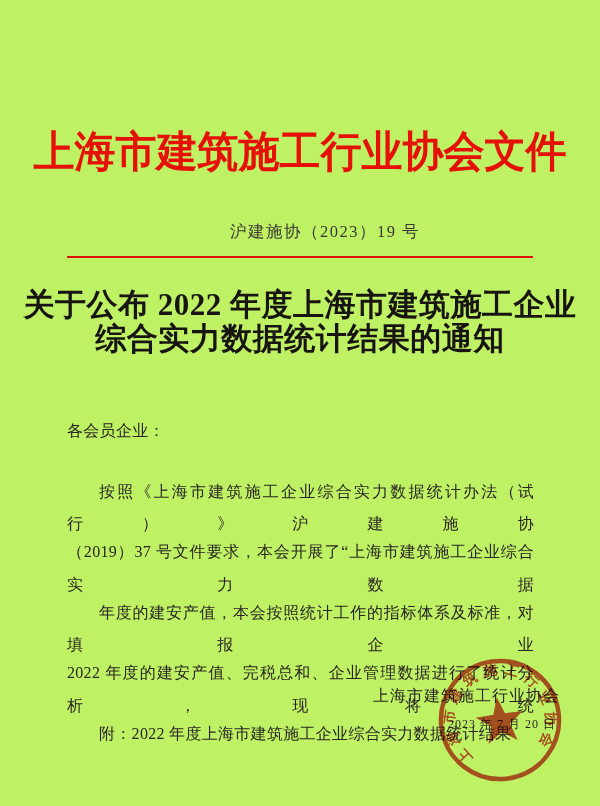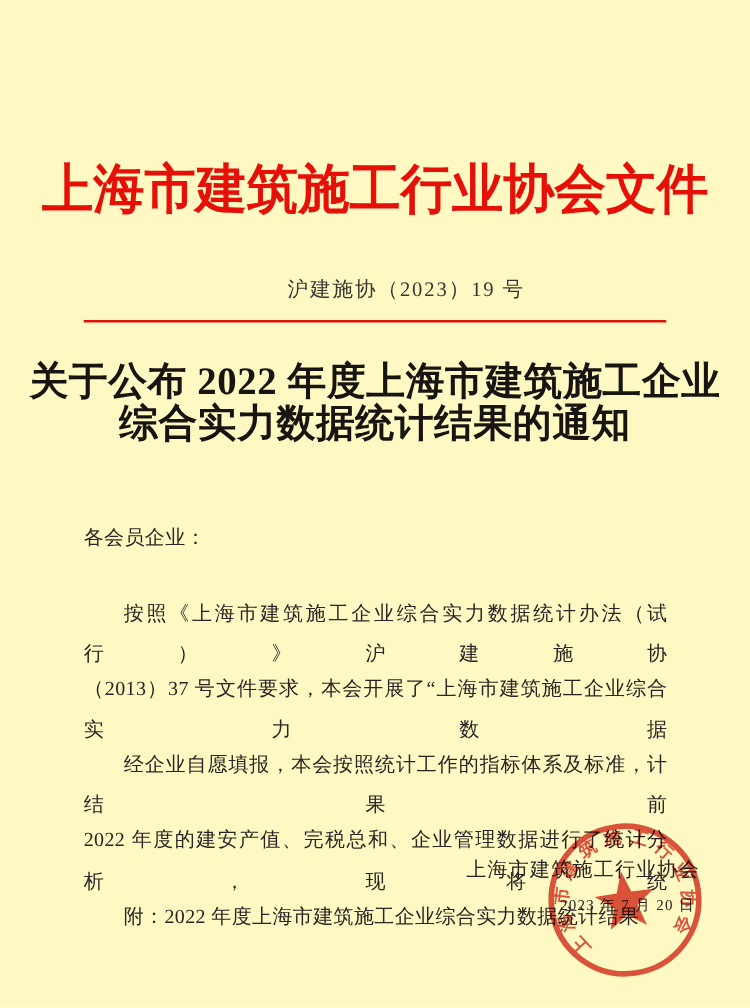--- a/index.html
+++ b/index.html
@@ -1,20 +1,20 @@
 <!DOCTYPE html>
 <html><head>
 <meta charset="utf-8">
 <title>Scanned Official Document</title>
 <style>
   html,body{margin:0;padding:0;background:#ffffff;}
   .page{
     position:relative;
     width:600px;height:806px;
-    background:#fef9c3;
+    background:#bef264;
     overflow:hidden;
     font-family:"Liberation Serif","DejaVu Serif",serif;
   }
   .letterhead{
     position:absolute;top:124px;left:0;width:100%;
     text-align:center;
     font-size:41px;font-weight:900;
     color:#e51008;
     white-space:nowrap;
     transform:scaleY(1.04);
@@ -88,22 +88,22 @@
   <div class="red-rule"></div>
 
   <div class="doc-title">
     <div>关于公布 2022 年度上海市建筑施工企业</div>
     <div>综合实力数据统计结果的通知</div>
   </div>
 
   <div class="body-text">
     <div class="line">各会员企业：</div>
     <div class="line indent fill">按照《上海市建筑施工企业综合实力数据统计办法（试行）》沪建施协</div>
-    <div class="line fill">（2013）37 号文件要求，本会开展了“上海市建筑施工企业综合实力数据</div>
-    <div class="line indent fill">经企业自愿填报，本会按照统计工作的指标体系及标准，计结果前</div>
+    <div class="line fill">（2019）37 号文件要求，本会开展了“上海市建筑施工企业综合实力数据</div>
+    <div class="line indent fill">年度的建安产值，本会按照统计工作的指标体系及标准，对填报企业</div>
     <div class="line fill">2022 年度的建安产值、完税总和、企业管理数据进行了统计分析，现将统</div>
     <div class="line indent">附：2022 年度上海市建筑施工企业综合实力数据统计结果</div>
   </div>
 
   <div class="signature">上海市建筑施工行业协会</div>
 
   <div class="sign-date">2023 年 7 月 20 日</div>
 
   <svg class="seal" viewBox="0 0 132 132" xmlns="http://www.w3.org/2000/svg">
     <circle cx="66" cy="66" r="59" fill="none" stroke="#d4372b" stroke-width="4.5"></circle>

